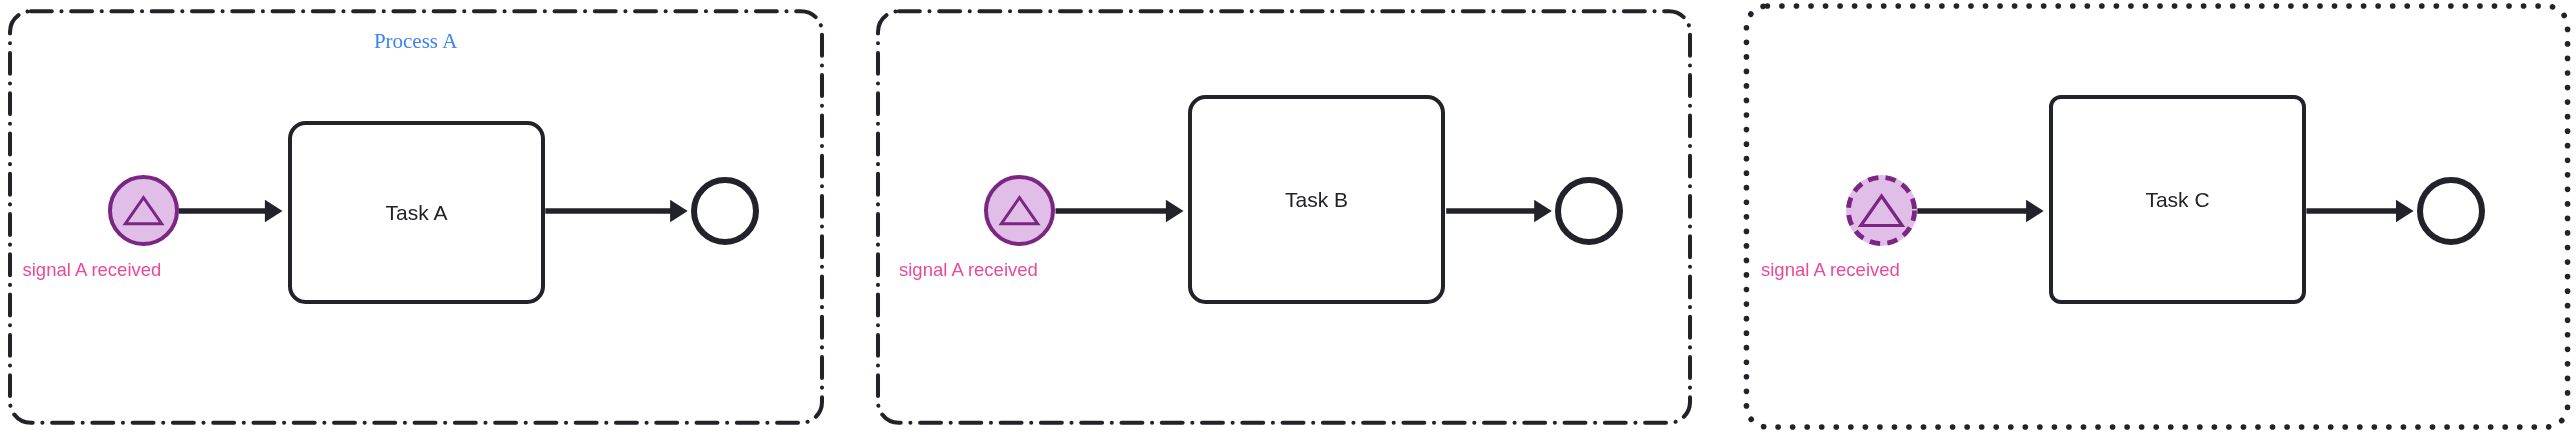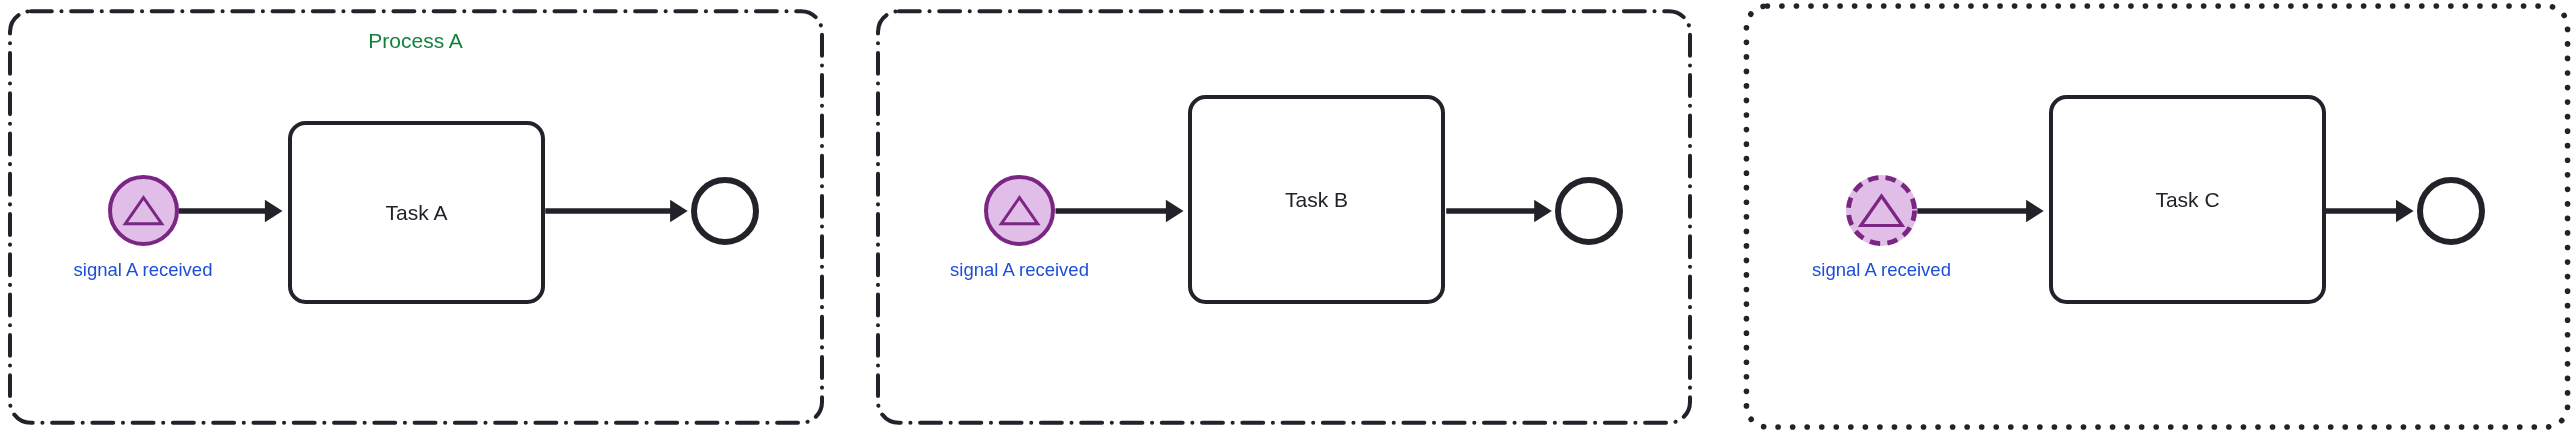--- a/index.html
+++ b/index.html
@@ -35,23 +35,23 @@
     top: 0;
     overflow: visible;
     pointer-events: none;
   }
 
   .pool-title {
     position: absolute;
     left: 0;
     right: 0;
     text-align: center;
-    color: #15803d;
+    color: #3b82f6;
     font-size: 21px;
-    font-family: Liberation Sans, sans-serif;
+    font-family: Liberation Serif, serif;
     white-space: nowrap;
   }
 
   
   .task {
     position: absolute;
     box-sizing: border-box;
     background: #ffffff;
     border: 4px solid #22222a;
     border-radius: 17.7px;
@@ -85,22 +85,21 @@
     position: absolute;
     left: 0;
     top: 0;
     width: 100%;
     height: 100%;
     overflow: visible;
   }
 
   .event-label {
     position: absolute;
-    text-align: center;
-    color: #1d4ed8;
+    color: #ec4899;
     font-size: 18.5px;
     font-family: "Liberation Sans", sans-serif;
     white-space: nowrap;
   }
 
   
   .flow {
     position: absolute;
     overflow: visible;
     pointer-events: none;
@@ -170,18 +169,18 @@
       <line x1="20" y1="20" x2="135" y2="20" stroke="#22222a" stroke-width="7" stroke-linecap="butt"></line>
       <polygon points="132,6 154,20 132,34" fill="#22222a"></polygon>
     </svg>
     <div class="event start-signal non-interrupting" style="left: 1846px; top: 175px; width: 71px; height: 71px; border: none; background: rgb(225, 190, 231);">
       <svg width="71" height="71" viewBox="0 0 88 88" class="event-glyph">
         <circle cx="44" cy="44" r="41" fill="none" stroke="#7a2682" stroke-width="6" stroke-dasharray="13 9" stroke-linecap="butt"></circle>
         <polygon points="44,25.995199999999997 69.5552,62.5856 18.444799999999997,62.5856" fill="none" stroke="#7a2682" stroke-width="4" stroke-linejoin="miter"></polygon>
       </svg>
     </div>
     <div class="event-label" style="left: 1761px; top: 259px; width: 241px;">signal A received</div>
-    <div class="task" style="left: 2049px; top: 95px; width: 277px; height: 209px;">
+    <div class="task" style="left: 2049px; top: 95px; width: 257px; height: 209px; border-radius: 12px;">
       <span>Task C</span>
     </div>
     <div class="event end" style="left: 2417px; top: 177px; width: 68px; height: 68px;"></div>
   </div>
 
 
 </body></html>

